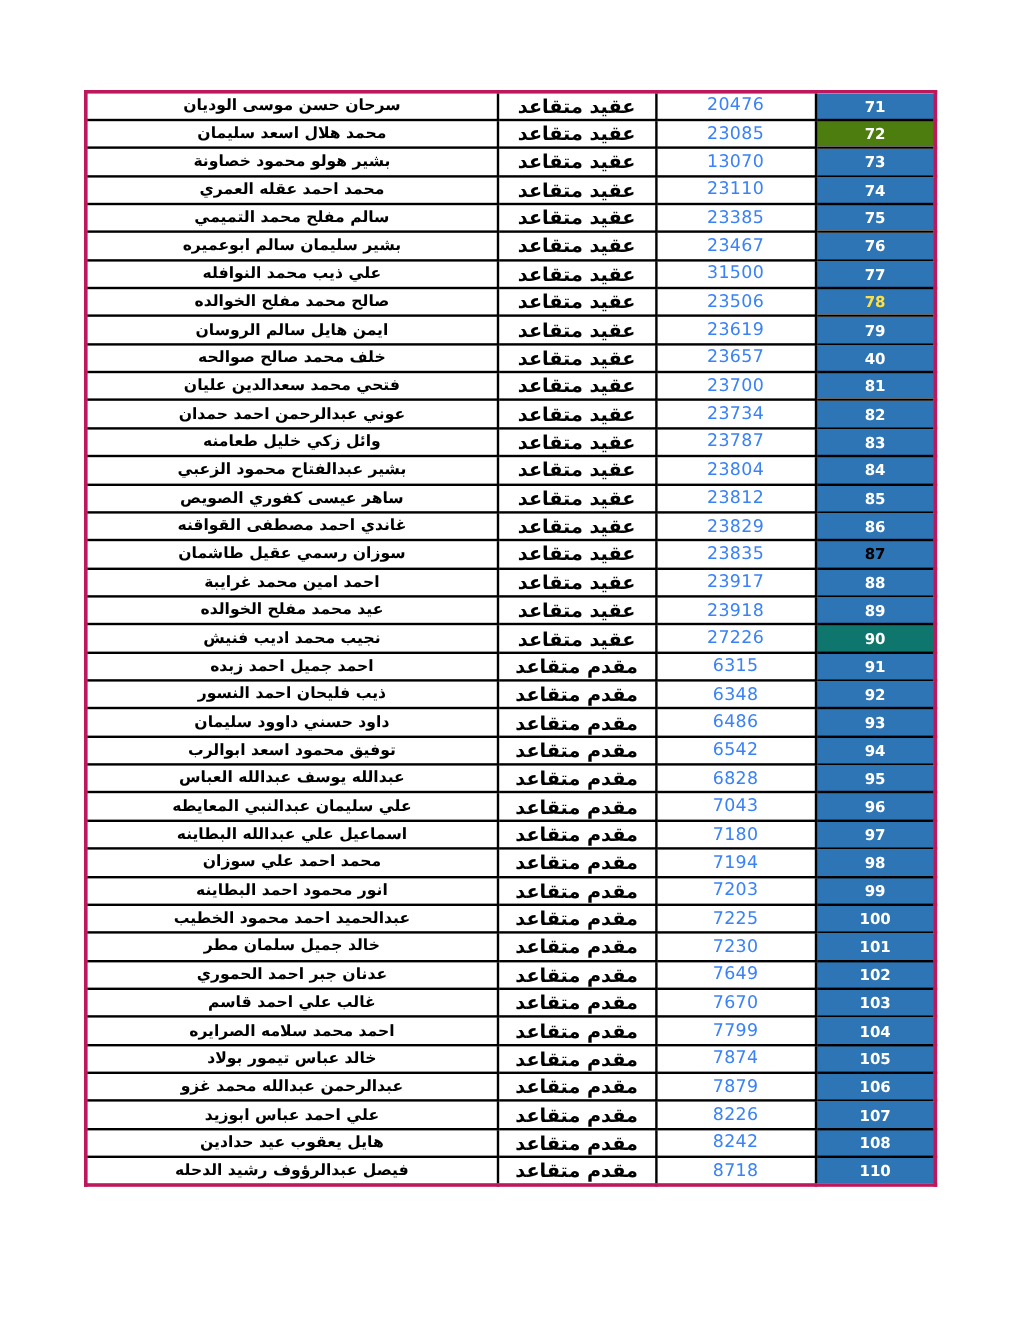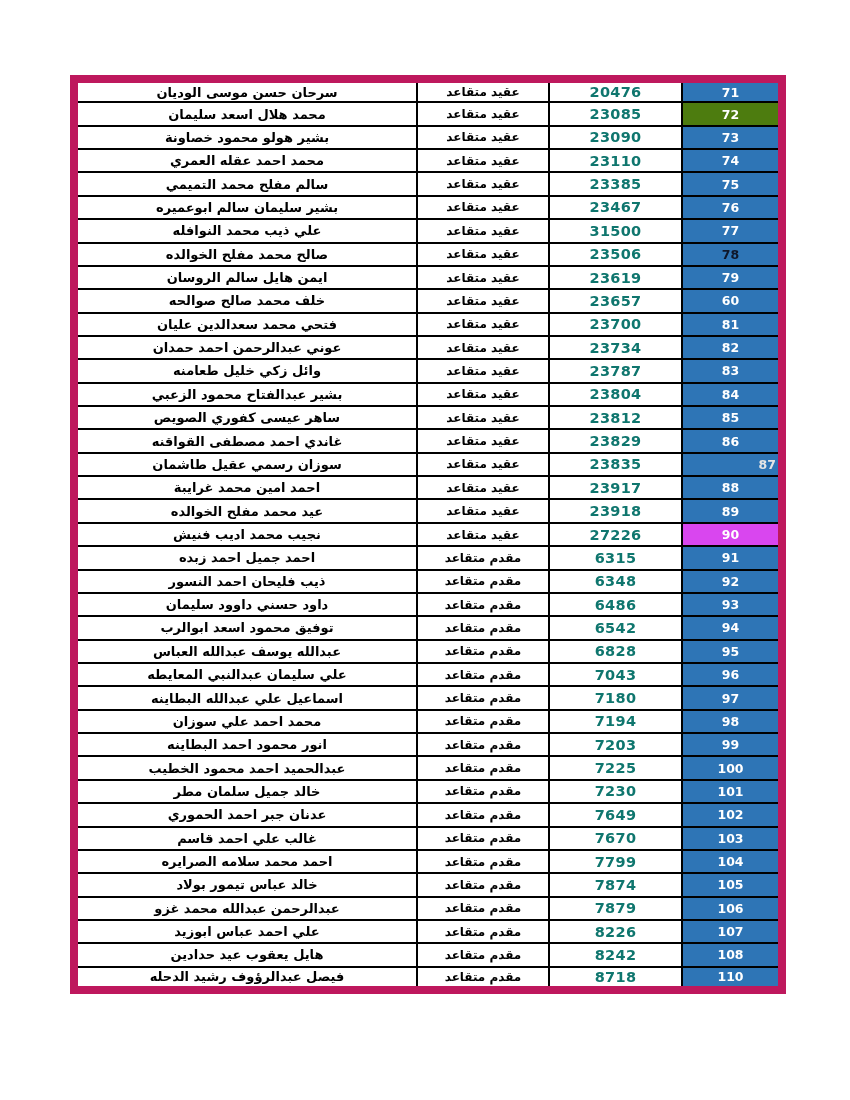--- a/index.html
+++ b/index.html
@@ -13,21 +13,21 @@
     overflow: hidden;
     font-family: "DejaVu Sans", sans-serif;
   }
   table.roster {
     position: absolute;
     left: 70px;
     top: 75px;
     width: 708px;
     border-collapse: collapse;
     table-layout: fixed;
-    border: 8px solid #be185d;
+    border: 3px solid #be185d;
     padding-left: 33px;
   }
   table.roster td {
     border: 2px solid #000000;
     height: 23.37px;
     padding: 0 2px;
     text-align: center;
     vertical-align: middle;
     overflow: hidden;
     white-space: nowrap;
@@ -37,28 +37,28 @@
   col.c-number { width: 133px; }
   col.c-serial { width: 100px; }
   td.name-cell {
     font-weight: bold;
     font-size: 13px;
     color: #000000;
     direction: rtl;
   }
   td.rank-cell {
     font-weight: bold;
-    font-size: 12px;
+    font-size: 16px;
     color: #000000;
     direction: rtl;
   }
   td.number-cell {
-    font-weight: bold;
+    font-weight: normal;
     font-size: 14.5px;
-    color: #0f766e;
+    color: #3b82f6;
     letter-spacing: 0.3px;
   }
   td.serial-cell {
     background: #2E75B6;
     color: #ffffff;
     font-weight: bold;
     font-size: 12.5px;
   }
 </style>
 </head>
@@ -84,21 +84,21 @@
         <tr>
           <td class="name-cell">محمد هلال اسعد سليمان</td>
           <td class="rank-cell">عقيد متقاعد</td>
           <td class="number-cell">23085</td>
           <td class="serial-cell" style="background: #4d7c0f; color: rgb(255, 255, 255);">72</td>
         </tr>
 
         <tr>
           <td class="name-cell">بشير هولو محمود خصاونة</td>
           <td class="rank-cell">عقيد متقاعد</td>
-          <td class="number-cell">23090</td>
+          <td class="number-cell">13070</td>
           <td class="serial-cell" style="background: rgb(46, 117, 182); color: rgb(255, 255, 255);">73</td>
         </tr>
 
         <tr>
           <td class="name-cell">محمد احمد عقله العمري</td>
           <td class="rank-cell">عقيد متقاعد</td>
           <td class="number-cell">23110</td>
           <td class="serial-cell" style="background: rgb(46, 117, 182); color: rgb(255, 255, 255);">74</td>
         </tr>
 
@@ -120,35 +120,35 @@
           <td class="name-cell">علي ذيب محمد النوافله</td>
           <td class="rank-cell">عقيد متقاعد</td>
           <td class="number-cell">31500</td>
           <td class="serial-cell" style="background: rgb(46, 117, 182); color: rgb(255, 255, 255);">77</td>
         </tr>
 
         <tr>
           <td class="name-cell">صالح محمد مفلح الخوالده</td>
           <td class="rank-cell">عقيد متقاعد</td>
           <td class="number-cell">23506</td>
-          <td class="serial-cell" style="background: rgb(46, 117, 182); color: #0f172a;">78</td>
+          <td class="serial-cell" style="background: rgb(46, 117, 182); color: #fde047;">78</td>
         </tr>
 
         <tr>
           <td class="name-cell">ايمن هايل سالم الروسان</td>
           <td class="rank-cell">عقيد متقاعد</td>
           <td class="number-cell">23619</td>
           <td class="serial-cell" style="background: rgb(46, 117, 182); color: rgb(255, 255, 255);">79</td>
         </tr>
 
         <tr>
           <td class="name-cell">خلف محمد صالح صوالحه</td>
           <td class="rank-cell">عقيد متقاعد</td>
           <td class="number-cell">23657</td>
-          <td class="serial-cell" style="background: rgb(46, 117, 182); color: rgb(255, 255, 255);">60</td>
+          <td class="serial-cell" style="background: rgb(46, 117, 182); color: rgb(255, 255, 255);">40</td>
         </tr>
 
         <tr>
           <td class="name-cell">فتحي محمد سعدالدين عليان</td>
           <td class="rank-cell">عقيد متقاعد</td>
           <td class="number-cell">23700</td>
           <td class="serial-cell" style="background: rgb(46, 117, 182); color: rgb(255, 255, 255);">81</td>
         </tr>
 
         <tr>
@@ -183,42 +183,42 @@
           <td class="name-cell">غاندي احمد مصطفى القواقنه</td>
           <td class="rank-cell">عقيد متقاعد</td>
           <td class="number-cell">23829</td>
           <td class="serial-cell" style="background: rgb(46, 117, 182); color: rgb(255, 255, 255);">86</td>
         </tr>
 
         <tr>
           <td class="name-cell">سوزان رسمي عقيل طاشمان</td>
           <td class="rank-cell">عقيد متقاعد</td>
           <td class="number-cell">23835</td>
-          <td class="serial-cell" style="background: rgb(46, 117, 182); color: #e5e5e5; text-align: right;">87</td>
+          <td class="serial-cell" style="background: rgb(46, 117, 182); color: #000000;">87</td>
         </tr>
 
         <tr>
           <td class="name-cell">احمد امين محمد غرايبة</td>
           <td class="rank-cell">عقيد متقاعد</td>
           <td class="number-cell">23917</td>
           <td class="serial-cell" style="background: rgb(46, 117, 182); color: rgb(255, 255, 255);">88</td>
         </tr>
 
         <tr>
           <td class="name-cell">عيد محمد مفلح الخوالده</td>
           <td class="rank-cell">عقيد متقاعد</td>
           <td class="number-cell">23918</td>
           <td class="serial-cell" style="background: rgb(46, 117, 182); color: rgb(255, 255, 255);">89</td>
         </tr>
 
         <tr>
           <td class="name-cell">نجيب محمد اديب فنيش</td>
           <td class="rank-cell">عقيد متقاعد</td>
           <td class="number-cell">27226</td>
-          <td class="serial-cell" style="background: #d946ef; color: rgb(255, 255, 255); margin-left: 36px;">90</td>
+          <td class="serial-cell" style="background: #0f766e; color: rgb(255, 255, 255); margin-left: 36px;">90</td>
         </tr>
 
         <tr>
           <td class="name-cell">احمد جميل احمد زبده</td>
           <td class="rank-cell">مقدم متقاعد</td>
           <td class="number-cell">6315</td>
           <td class="serial-cell" style="background: rgb(46, 117, 182); color: rgb(255, 255, 255);">91</td>
         </tr>
 
         <tr>

